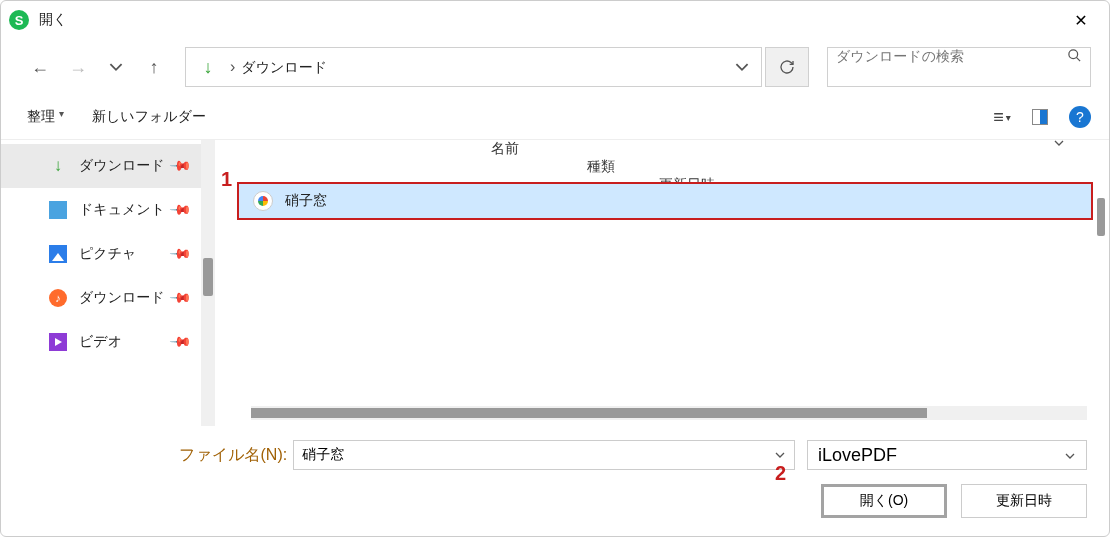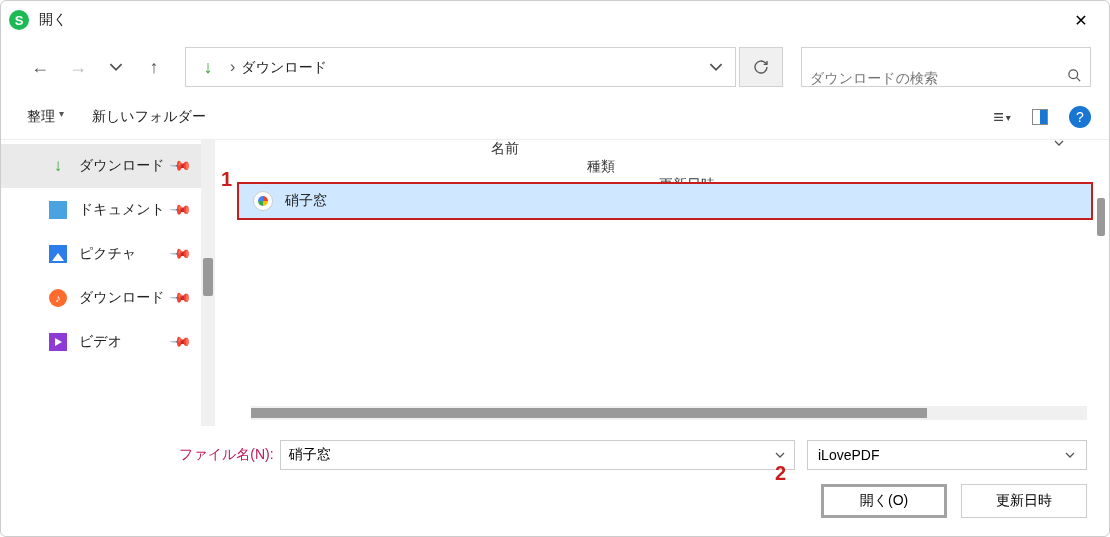--- a/index.html
+++ b/index.html
@@ -13,21 +13,21 @@
 
 .navrow { display: flex; align-items: center; height: 56px; padding: 6px 18px 6px 22px; gap: 4px; }
 .navbtn { width: 34px; height: 34px; display: flex; align-items: center; justify-content: center; color: #555; font-size: 18px; cursor: pointer; }
 .navbtn.disabled { color: #bbb; }
 .pathbox { flex: 1; display: flex; align-items: center; border: 1px solid #d0d0d0; height: 40px; margin-left: 10px; }
 .path-icon { width: 44px; display: flex; align-items: center; justify-content: center; color: #3aa53a; font-size: 18px; }
 .path-text { flex: 1; font-size: 14px; color: #222; }
 .path-text .sep { margin-right: 6px; font-size: 16px; color: #555; }
 .path-dd { width: 38px; display: flex; align-items: center; justify-content: center; color: #555; cursor: pointer; }
 .refresh { width: 44px; height: 40px; background: #f0f0f0; margin-left: -1px; border: 1px solid #d0d0d0; display: flex; align-items: center; justify-content: center; cursor: pointer; color: #555; }
-.searchbox { width: 290px; height: 40px; border: 1px solid #d0d0d0; margin-left: 14px; display: flex; align-items: flex-end; padding: 0 8px; }
+.searchbox { width: 264px; height: 40px; border: 1px solid #d0d0d0; margin-left: 14px; display: flex; align-items: flex-start; padding: 0 8px; }
 .searchbox input { border: none; outline: none; flex: 1; font-size: 14px; color: #888; background: transparent; }
 .searchbox .sicon { color: #555; font-size: 15px; cursor: pointer; }
 
 .toolbar { display: flex; align-items: center; height: 44px; padding: 0 18px 0 26px; }
 .toolbar .t-item { font-size: 14px; color: #222; margin-right: 28px; display: flex; align-items: flex-start; cursor: pointer; }
 .toolbar .t-item .dd { margin-left: 4px; font-size: 10px; color: #555; }
 .toolbar .spacer { flex: 1; }
 .toolbar .viewbtn { width: 34px; height: 34px; display: flex; align-items: center; justify-content: center; font-size: 18px; color: #444; margin-left: 4px; cursor: pointer; }
 .toolbar .help { width: 22px; height: 22px; border-radius: 50%; background: #1976d2; color: #fff; font-size: 14px; display: flex; align-items: center; justify-content: center; margin-left: 12px; cursor: pointer; }
 
@@ -56,24 +56,24 @@
 .filerow .ficon::before { content: ""; position: absolute; width: 10px; height: 10px; border-radius: 50%; background: conic-gradient(#ea4335 0 90deg, #fbbc05 90deg 180deg, #34a853 180deg 270deg, #4285f4 270deg 360deg); left: 4px; top: 4px; }
 .filerow .fname { width: 396px; color: #222; }
 .filerow .ftype { flex: 1; color: #555; }
 .hscroll { height: 14px; margin: 0 22px 6px 36px; background: #f0f0f0; position: relative; }
 .hscroll .thumb { position: absolute; left: 0; right: 160px; top: 2px; bottom: 2px; background: #999; }
 .vscroll { position: absolute; right: 2px; top: 0; bottom: 0; width: 12px; }
 .vscroll .thumb { position: absolute; top: 58px; height: 38px; left: 2px; right: 2px; background: #999; border-radius: 2px; }
 
 .footer { padding: 14px 22px 18px 22px; position: relative; }
 .footer .row1 { display: flex; align-items: center; margin-bottom: 14px; }
-.footer .lbl { font-size: 14px; color: #be185d; margin-right: 6px; margin-left: 156px; }
+.footer .lbl { font-size: 16px; color: #a16207; margin-right: 6px; margin-left: 156px; }
 .footer .fname-input { flex: 1; border: 1px solid #ccc; height: 30px; padding: 0 8px; font-size: 14px; position: relative; display: flex; align-items: center; }
 .footer .fname-input .dd { margin-left: auto; color: #555; cursor: pointer; }
-.footer .filter { width: 280px; border: 1px solid #ccc; height: 30px; margin-left: 12px; padding: 0 10px; font-size: 14px; display: flex; align-items: center; cursor: pointer; }
+.footer .filter { width: 280px; border: 1px solid #ccc; height: 30px; margin-left: 12px; padding: 0 10px; font-size: 18px; display: flex; align-items: center; cursor: pointer; }
 .footer .filter .dd { margin-left: auto; color: #555; }
 .footer .row2 { display: flex; justify-content: flex-end; gap: 14px; }
 .footer .btn { width: 126px; height: 34px; border: 1px solid #ccc; background: #fff; font-size: 14px; display: flex; align-items: center; justify-content: center; cursor: pointer; }
 .footer .btn.primary { border: 3px solid #a3a3a3; }
 .annot.two { left: 774px; top: 36px; }
 
 .icon-dl { color: #3aa53a; font-size: 17px; }
 .icon-doc { width: 18px; height: 18px; background: #4aa3e0; }
 .icon-pic { width: 18px; height: 18px; background: #2b7de9; position: relative; }
 .icon-pic::after { content: ""; position: absolute; border-left: 6px solid transparent; border-right: 6px solid transparent; border-bottom: 8px solid #fff; bottom: 2px; left: 3px; }

